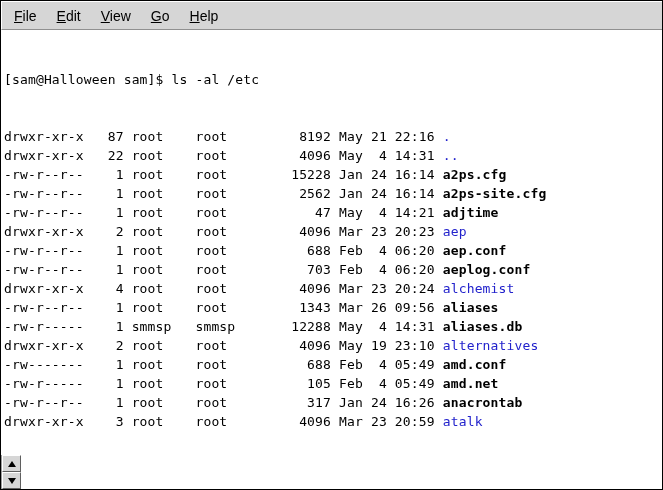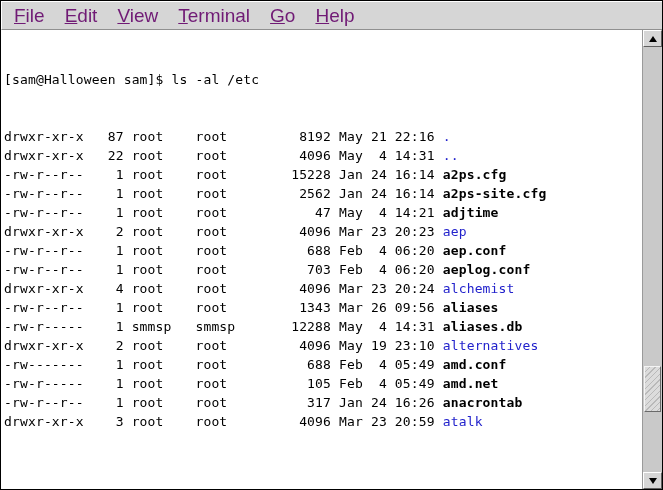--- a/index.html
+++ b/index.html
@@ -16,28 +16,28 @@
   .menubar {
     height:29px; flex:0 0 29px;
     background:var(--menu-bg,#d6d6d6);
     border-top:1px solid #ffffff;
     border-left:1px solid #ffffff;
     border-bottom:1px solid #909090;
     display:flex; align-items:center;
     padding-left:2px;
   }
   .menu-item {
-    font-size:19px; color:#701a75;
+    font-size:14px; color:#000000;
     padding:4px 10px;
     cursor:default;
     white-space:nowrap;
   }
   .mn { text-decoration:underline; }
   
-  .main { flex:1 1 auto; display:flex; flex-direction:row; min-height:0; }
+  .main { flex:1 1 auto; display:flex; flex-direction:column; min-height:0; }
   .screen {
     flex:1 1 auto;
     background:var(--term-bg,#ffffff);
     color:var(--term-fg,#000000);
     font-family:"DejaVu Sans Mono","Liberation Mono",monospace;
     font-size:13px; line-height:19px;
     padding:2px 0 0 3px;
     overflow:hidden;
     white-space:pre;
   }
@@ -84,21 +84,20 @@
 </style>
 </head>
 <body>
 
 <div class="window">
 
   <div class="menubar">
       <div class="menu-item"><span class="mn">F</span>ile</div>
       <div class="menu-item"><span class="mn">E</span>dit</div>
       <div class="menu-item"><span class="mn">V</span>iew</div>
-      <div class="menu-item"><span class="mn">T</span>erminal</div>
       <div class="menu-item"><span class="mn">G</span>o</div>
       <div class="menu-item"><span class="mn">H</span>elp</div>
     </div>
 
   <div class="main">
 
     <div class="screen">
       <div class="term-line">[sam@Halloween sam]$ ls -al /etc</div>
       <div><div class="term-line"><span>drwxr-xr-x   87 root    root         8192 May 21 22:16 </span><span class="fname dir">.</span></div><div class="term-line"><span>drwxr-xr-x   22 root    root         4096 May  4 14:31 </span><span class="fname dir">..</span></div><div class="term-line"><span>-rw-r--r--    1 root    root        15228 Jan 24 16:14 </span><span class="fname file">a2ps.cfg</span></div><div class="term-line"><span>-rw-r--r--    1 root    root         2562 Jan 24 16:14 </span><span class="fname file">a2ps-site.cfg</span></div><div class="term-line"><span>-rw-r--r--    1 root    root           47 May  4 14:21 </span><span class="fname file">adjtime</span></div><div class="term-line"><span>drwxr-xr-x    2 root    root         4096 Mar 23 20:23 </span><span class="fname dir">aep</span></div><div class="term-line"><span>-rw-r--r--    1 root    root          688 Feb  4 06:20 </span><span class="fname file">aep.conf</span></div><div class="term-line"><span>-rw-r--r--    1 root    root          703 Feb  4 06:20 </span><span class="fname file">aeplog.conf</span></div><div class="term-line"><span>drwxr-xr-x    4 root    root         4096 Mar 23 20:24 </span><span class="fname dir">alchemist</span></div><div class="term-line"><span>-rw-r--r--    1 root    root         1343 Mar 26 09:56 </span><span class="fname file">aliases</span></div><div class="term-line"><span>-rw-r-----    1 smmsp   smmsp       12288 May  4 14:31 </span><span class="fname file">aliases.db</span></div><div class="term-line"><span>drwxr-xr-x    2 root    root         4096 May 19 23:10 </span><span class="fname dir">alternatives</span></div><div class="term-line"><span>-rw-------    1 root    root          688 Feb  4 05:49 </span><span class="fname file">amd.conf</span></div><div class="term-line"><span>-rw-r-----    1 root    root          105 Feb  4 05:49 </span><span class="fname file">amd.net</span></div><div class="term-line"><span>-rw-r--r--    1 root    root          317 Jan 24 16:26 </span><span class="fname file">anacrontab</span></div><div class="term-line"><span>drwxr-xr-x    3 root    root         4096 Mar 23 20:59 </span><span class="fname dir">atalk</span></div><div class="term-line"></div></div>
     </div>

